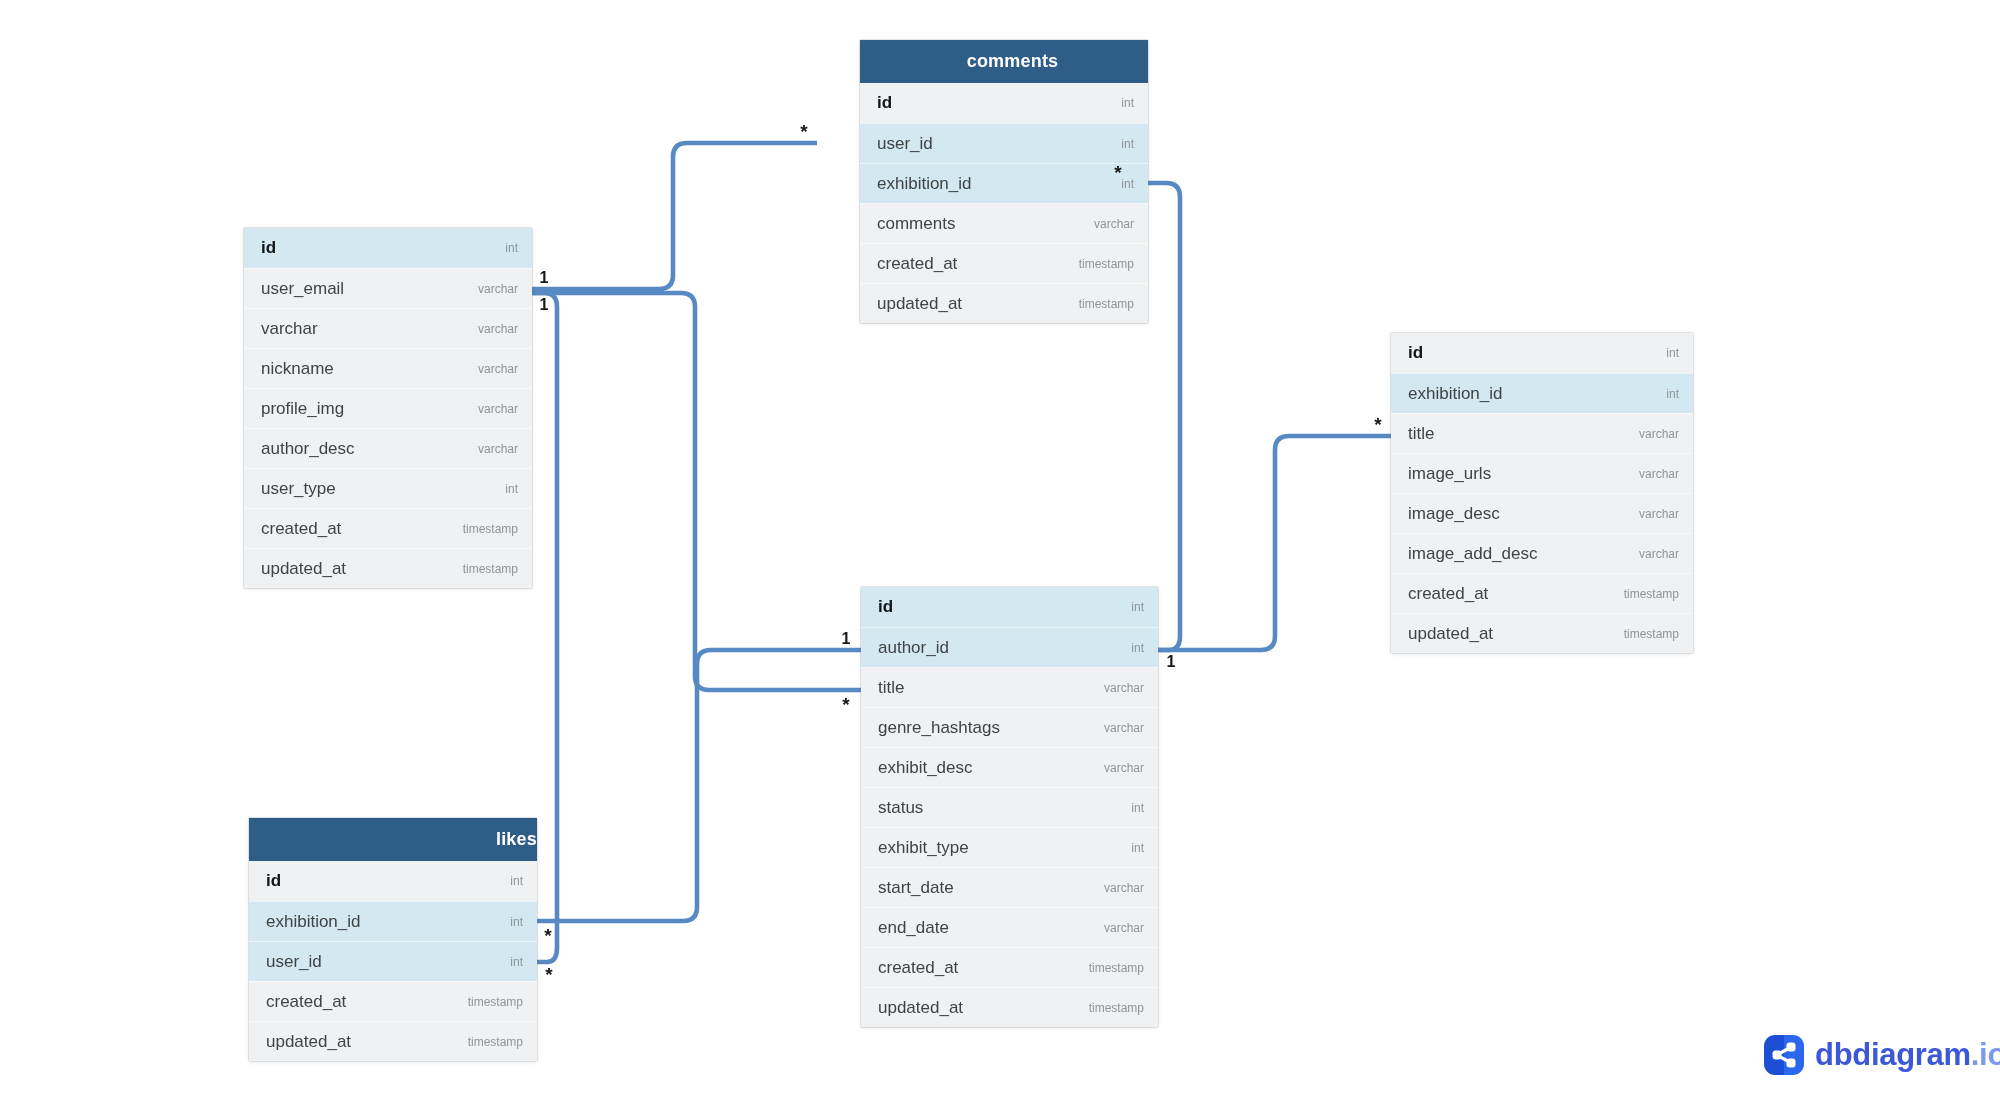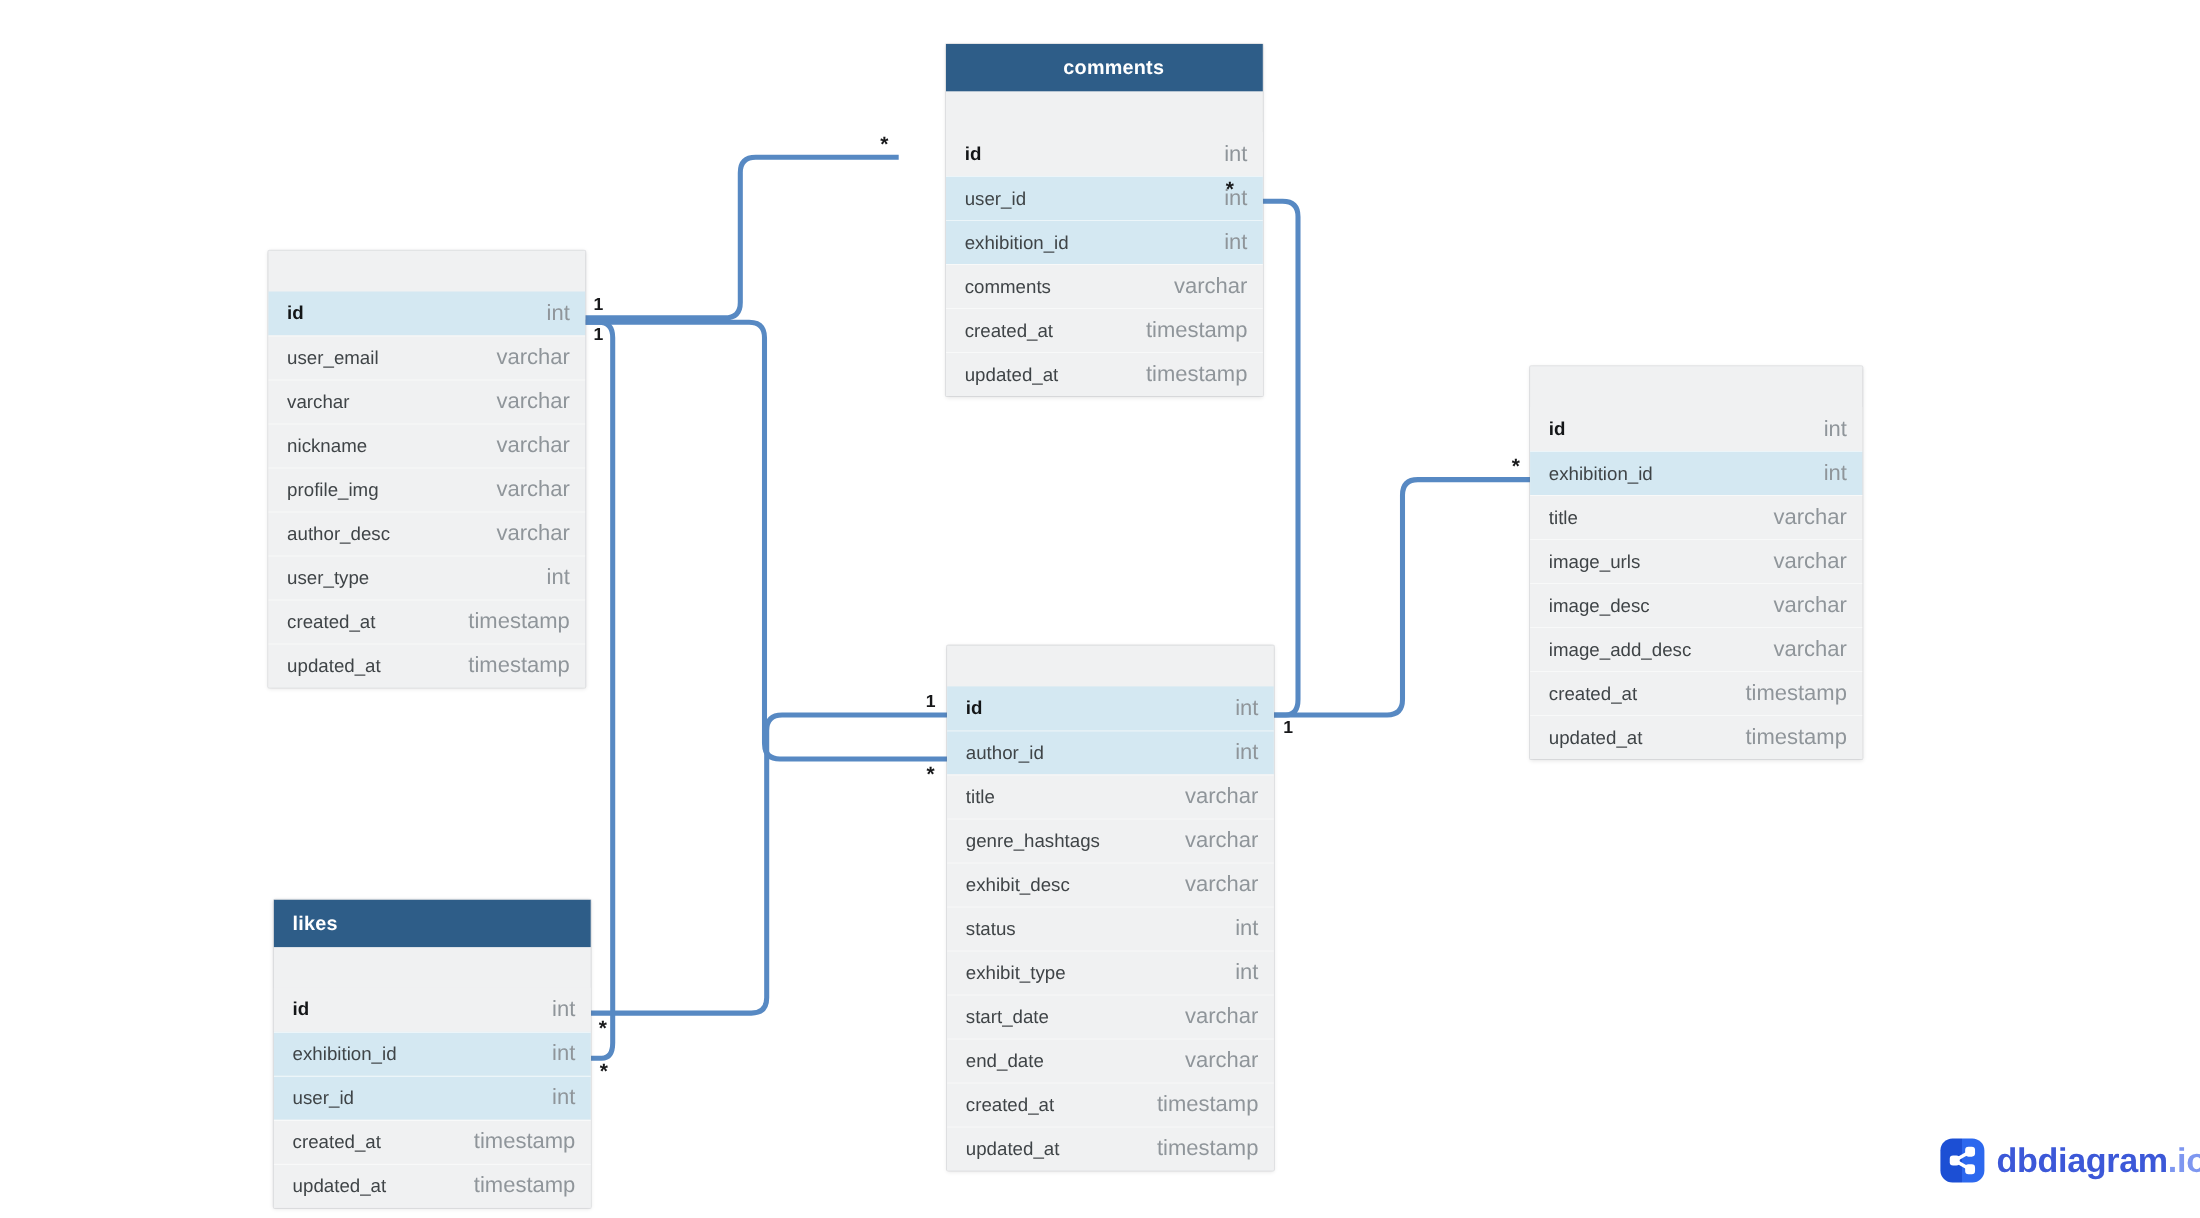--- a/index.html
+++ b/index.html
@@ -49,33 +49,33 @@
   .row {
     height: 40px;
     display: flex;
     align-items: center;
     justify-content: space-between;
     padding: 0 14px 0 17px;
     background: var(--row-bg, #f0f1f2);
     border-top: 1px solid rgba(255,255,255,0.55);
     box-sizing: border-box;
   }
-  .row:first-child { border-top: none; margin-top: 37px; }
+  .row:first-child { border-top: none; }
   .row.hl { background: var(--row-highlight-bg, #d4e8f2); }
   .fname {
     font-size: 17px;
     color: var(--field-color, #3f4447);
     white-space: nowrap;
   }
   .row.pk .fname {
     font-weight: bold;
     color: var(--pk-color, #131517);
   }
   .ftype {
-    font-size: 20px;
+    font-size: 12px;
     color: var(--type-color, #8f959a);
     white-space: nowrap;
   }
   .card-label {
     position: absolute;
     font-weight: bold;
     color: var(--label-color, #17181a);
     transform: translate(-50%, -50%);
     line-height: 1;
     pointer-events: none;
@@ -304,21 +304,21 @@
     <span class="ftype">timestamp</span>
   </div>
 
   <div class="row">
     <span class="fname">updated_at</span>
     <span class="ftype">timestamp</span>
   </div>
 </div>
   </div>
 
-  <div class="table" style="left: 249px; top: 818px; width: 288px;">
+  <div class="table" style="left: 249px; top: 818px; width: 288px; text-align: right;">
     <div class="thead">
       <span class="tname">likes</span>
     </div>
     <div class="tbody">
   <div class="row pk">
     <span class="fname">id</span>
     <span class="ftype">int</span>
   </div>
 
   <div class="row hl">

